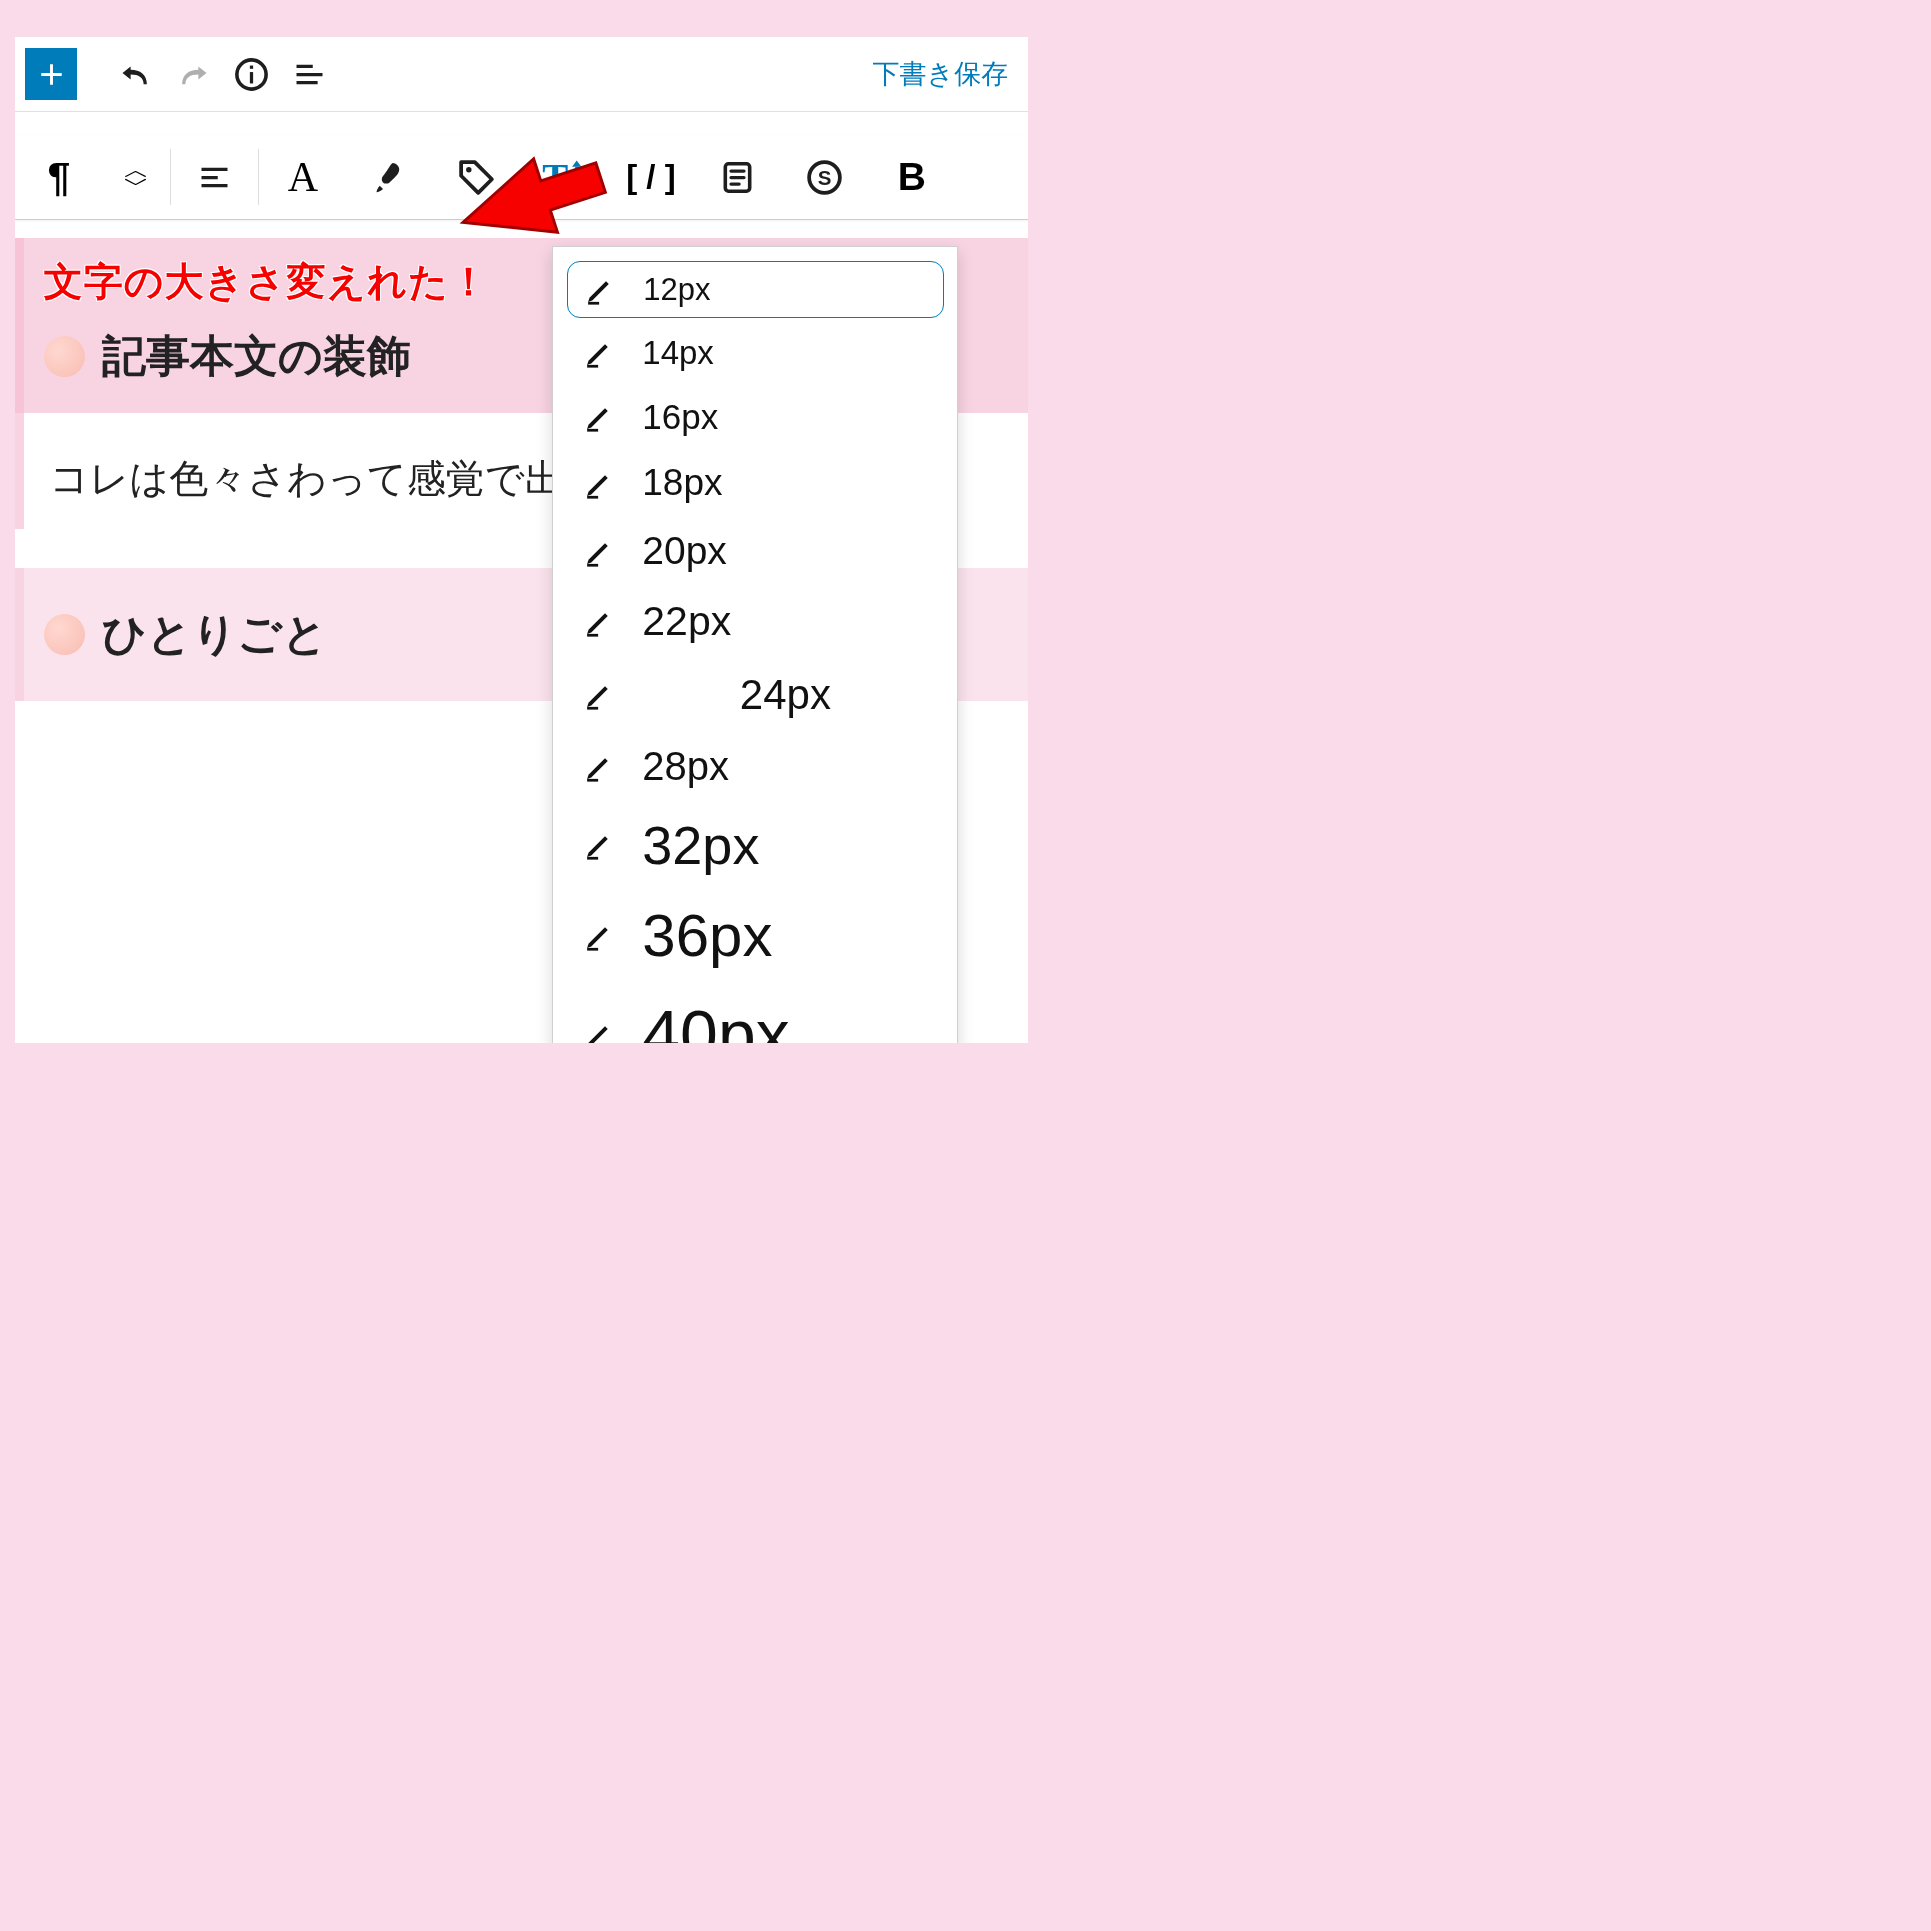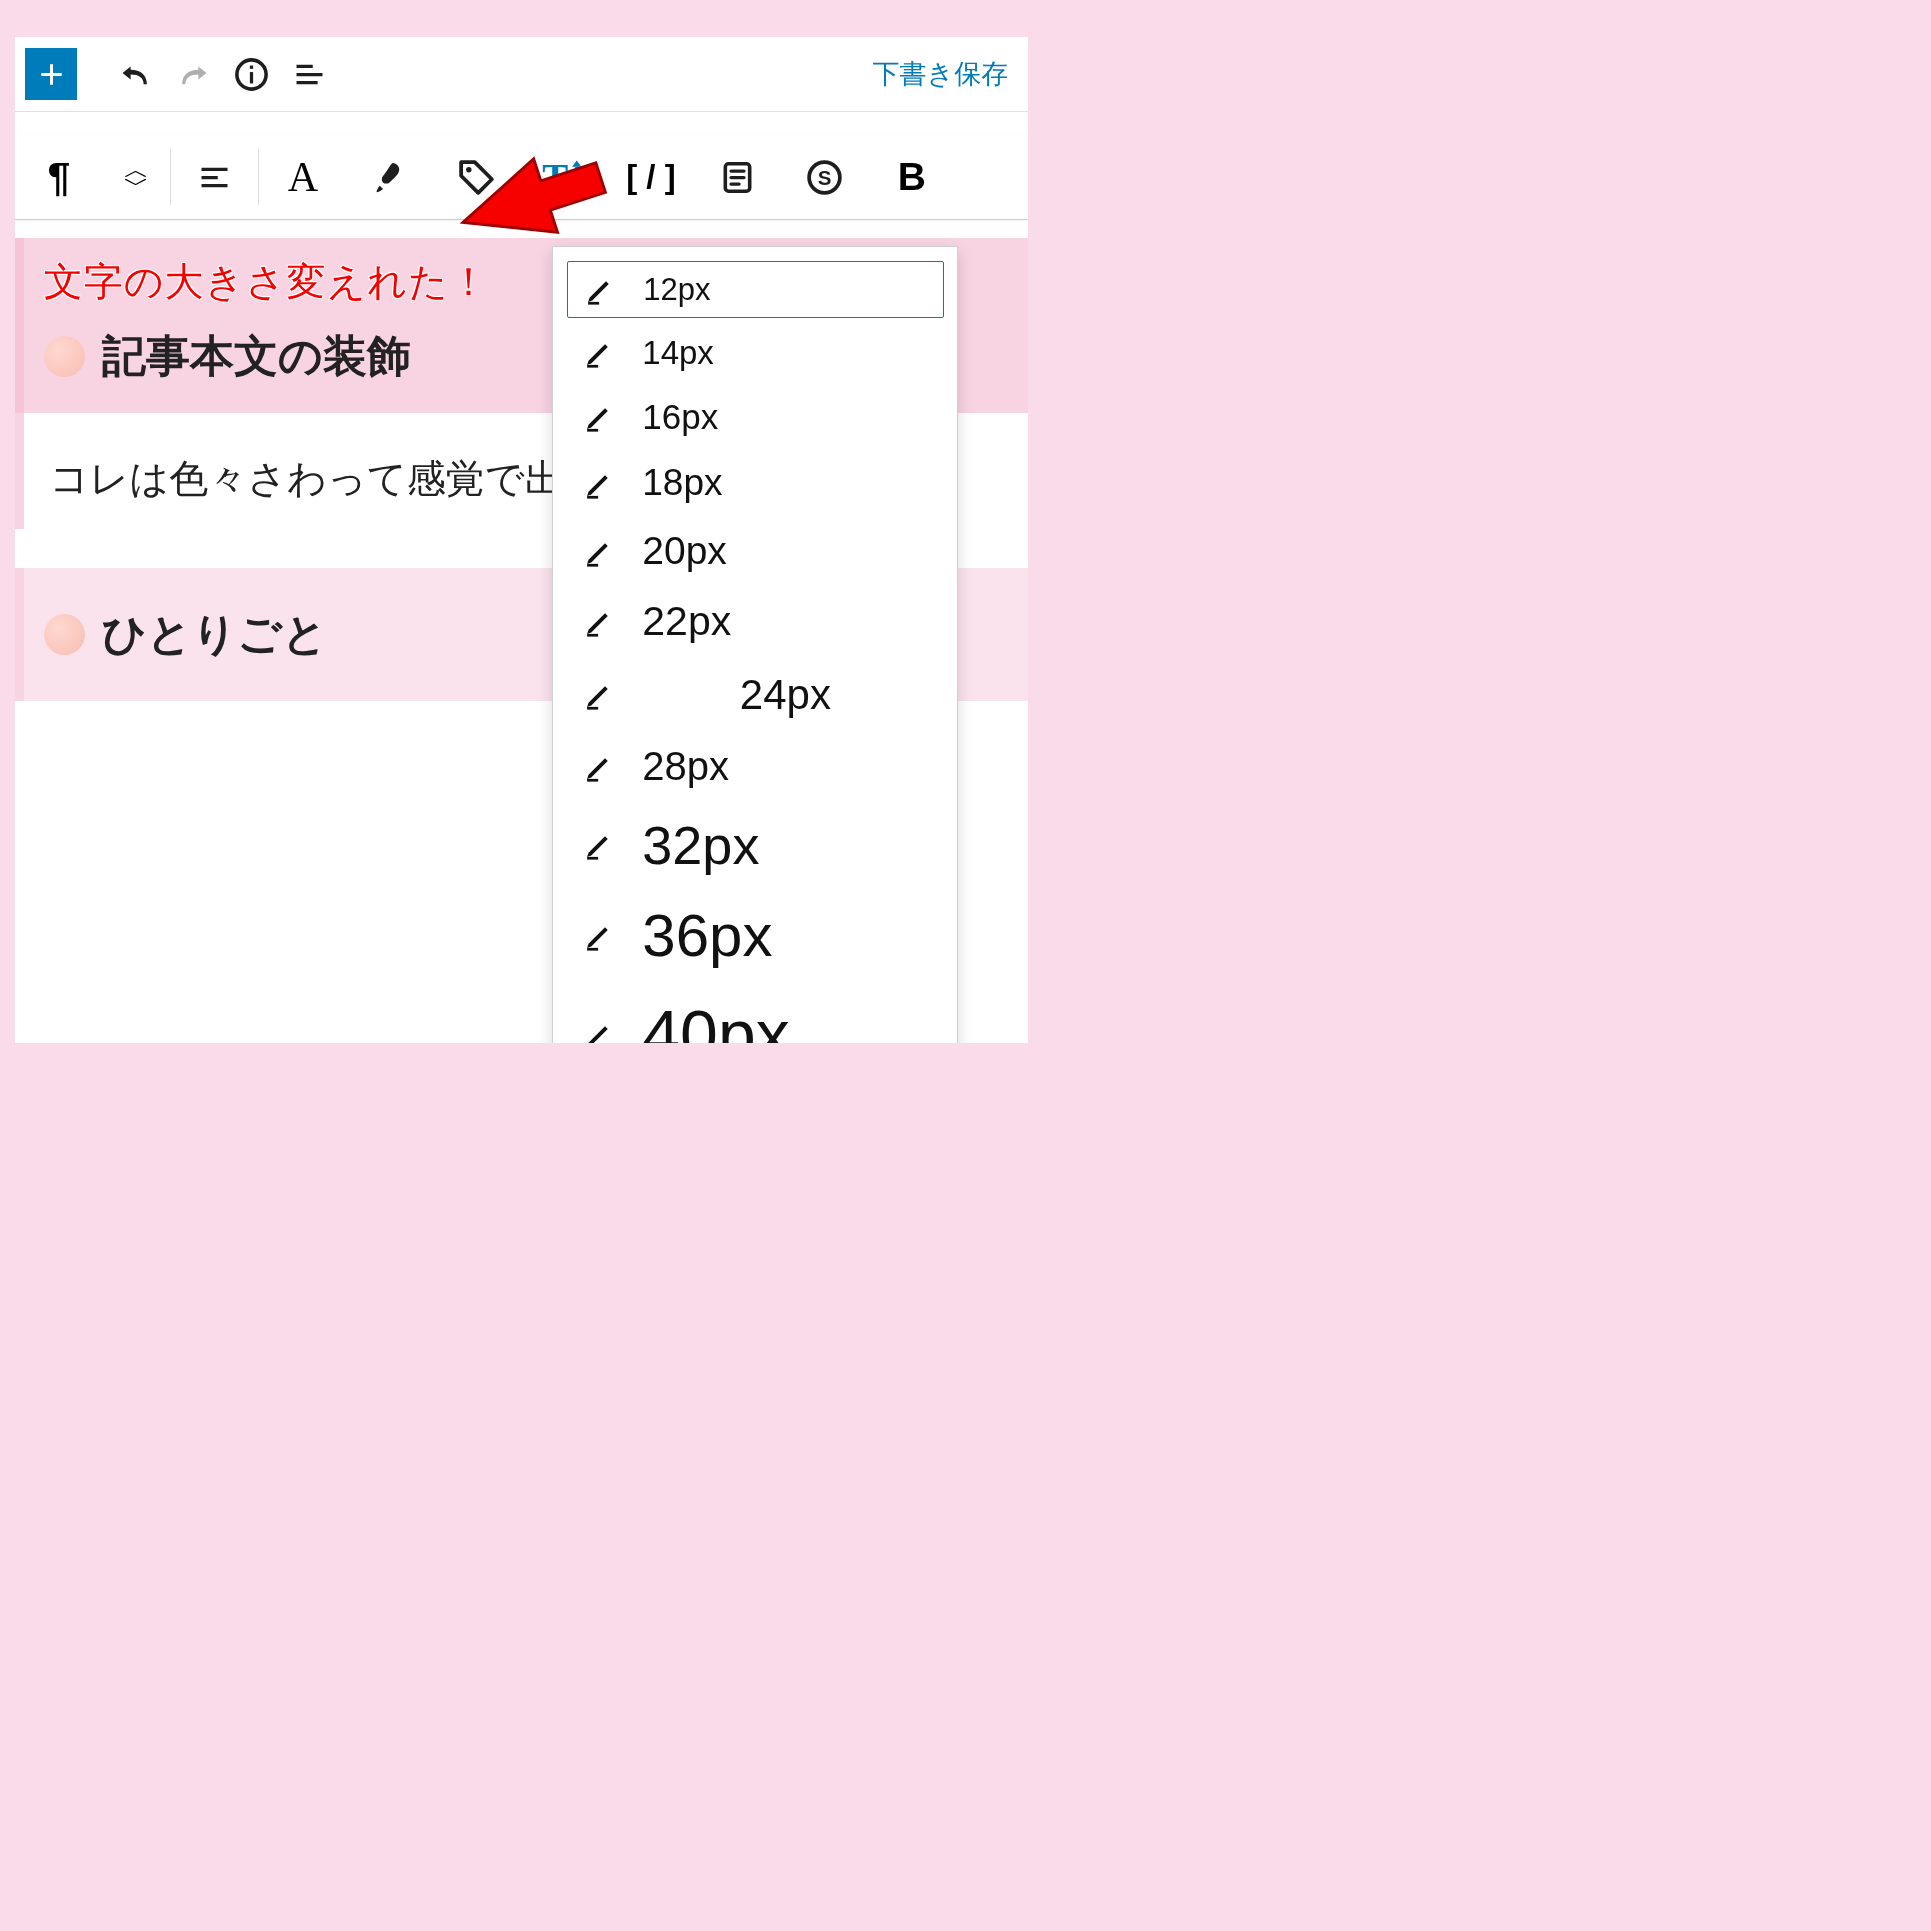--- a/index.html
+++ b/index.html
@@ -92,21 +92,21 @@
   .pink-strip {
     position: relative;
     border-left: 9.7px solid #f7c3d6;
     background: #f8d3e2;
     padding: 17.4px 19.3px 27px 19.3px;
     margin: 17.4px 0 0 0;
   }
   .pink-strip.light { background:#fbe3ed; border-left-color:#f8d3e2;}
   .callout {
     color: #f70000;
-    font-weight: 400;
+    font-weight: 700;
     font-size: 39px;
     text-shadow: 1px 1px 0 #fff, -1px -1px 0 #fff, 1px -1px 0 #fff, -1px 1px 0 #fff;
     letter-spacing: 1px;
   }
   .heading {
     display: flex; align-items: center; gap: 17.4px;
     margin-top: 17.4px;
   }
   .dot {
     width: 41px; height: 41px; border-radius: 50%;
@@ -139,21 +139,21 @@
     background: #fff;
     border: 1px solid #d0d0d0;
     box-shadow: 0 5.8px 15.4px rgba(0,0,0,0.15);
     padding: 13.5px 13.5px 0 13.5px;
   }
   .dd-item {
     display: flex; align-items: center; gap: 25px;
     padding: 9.7px 15.4px;
     font-size: 35px;
     color: #111;
-    border-radius: 2px;
+    border-radius: 13px;
     cursor: pointer;
   }
   .dd-item.selected {
     border: 1.9px solid #007cba;
   }
   .dd-item .pen {
     width: 35px; height: 35px;
     flex: 0 0 auto;
     display:flex;align-items:center;justify-content:center;
   }

